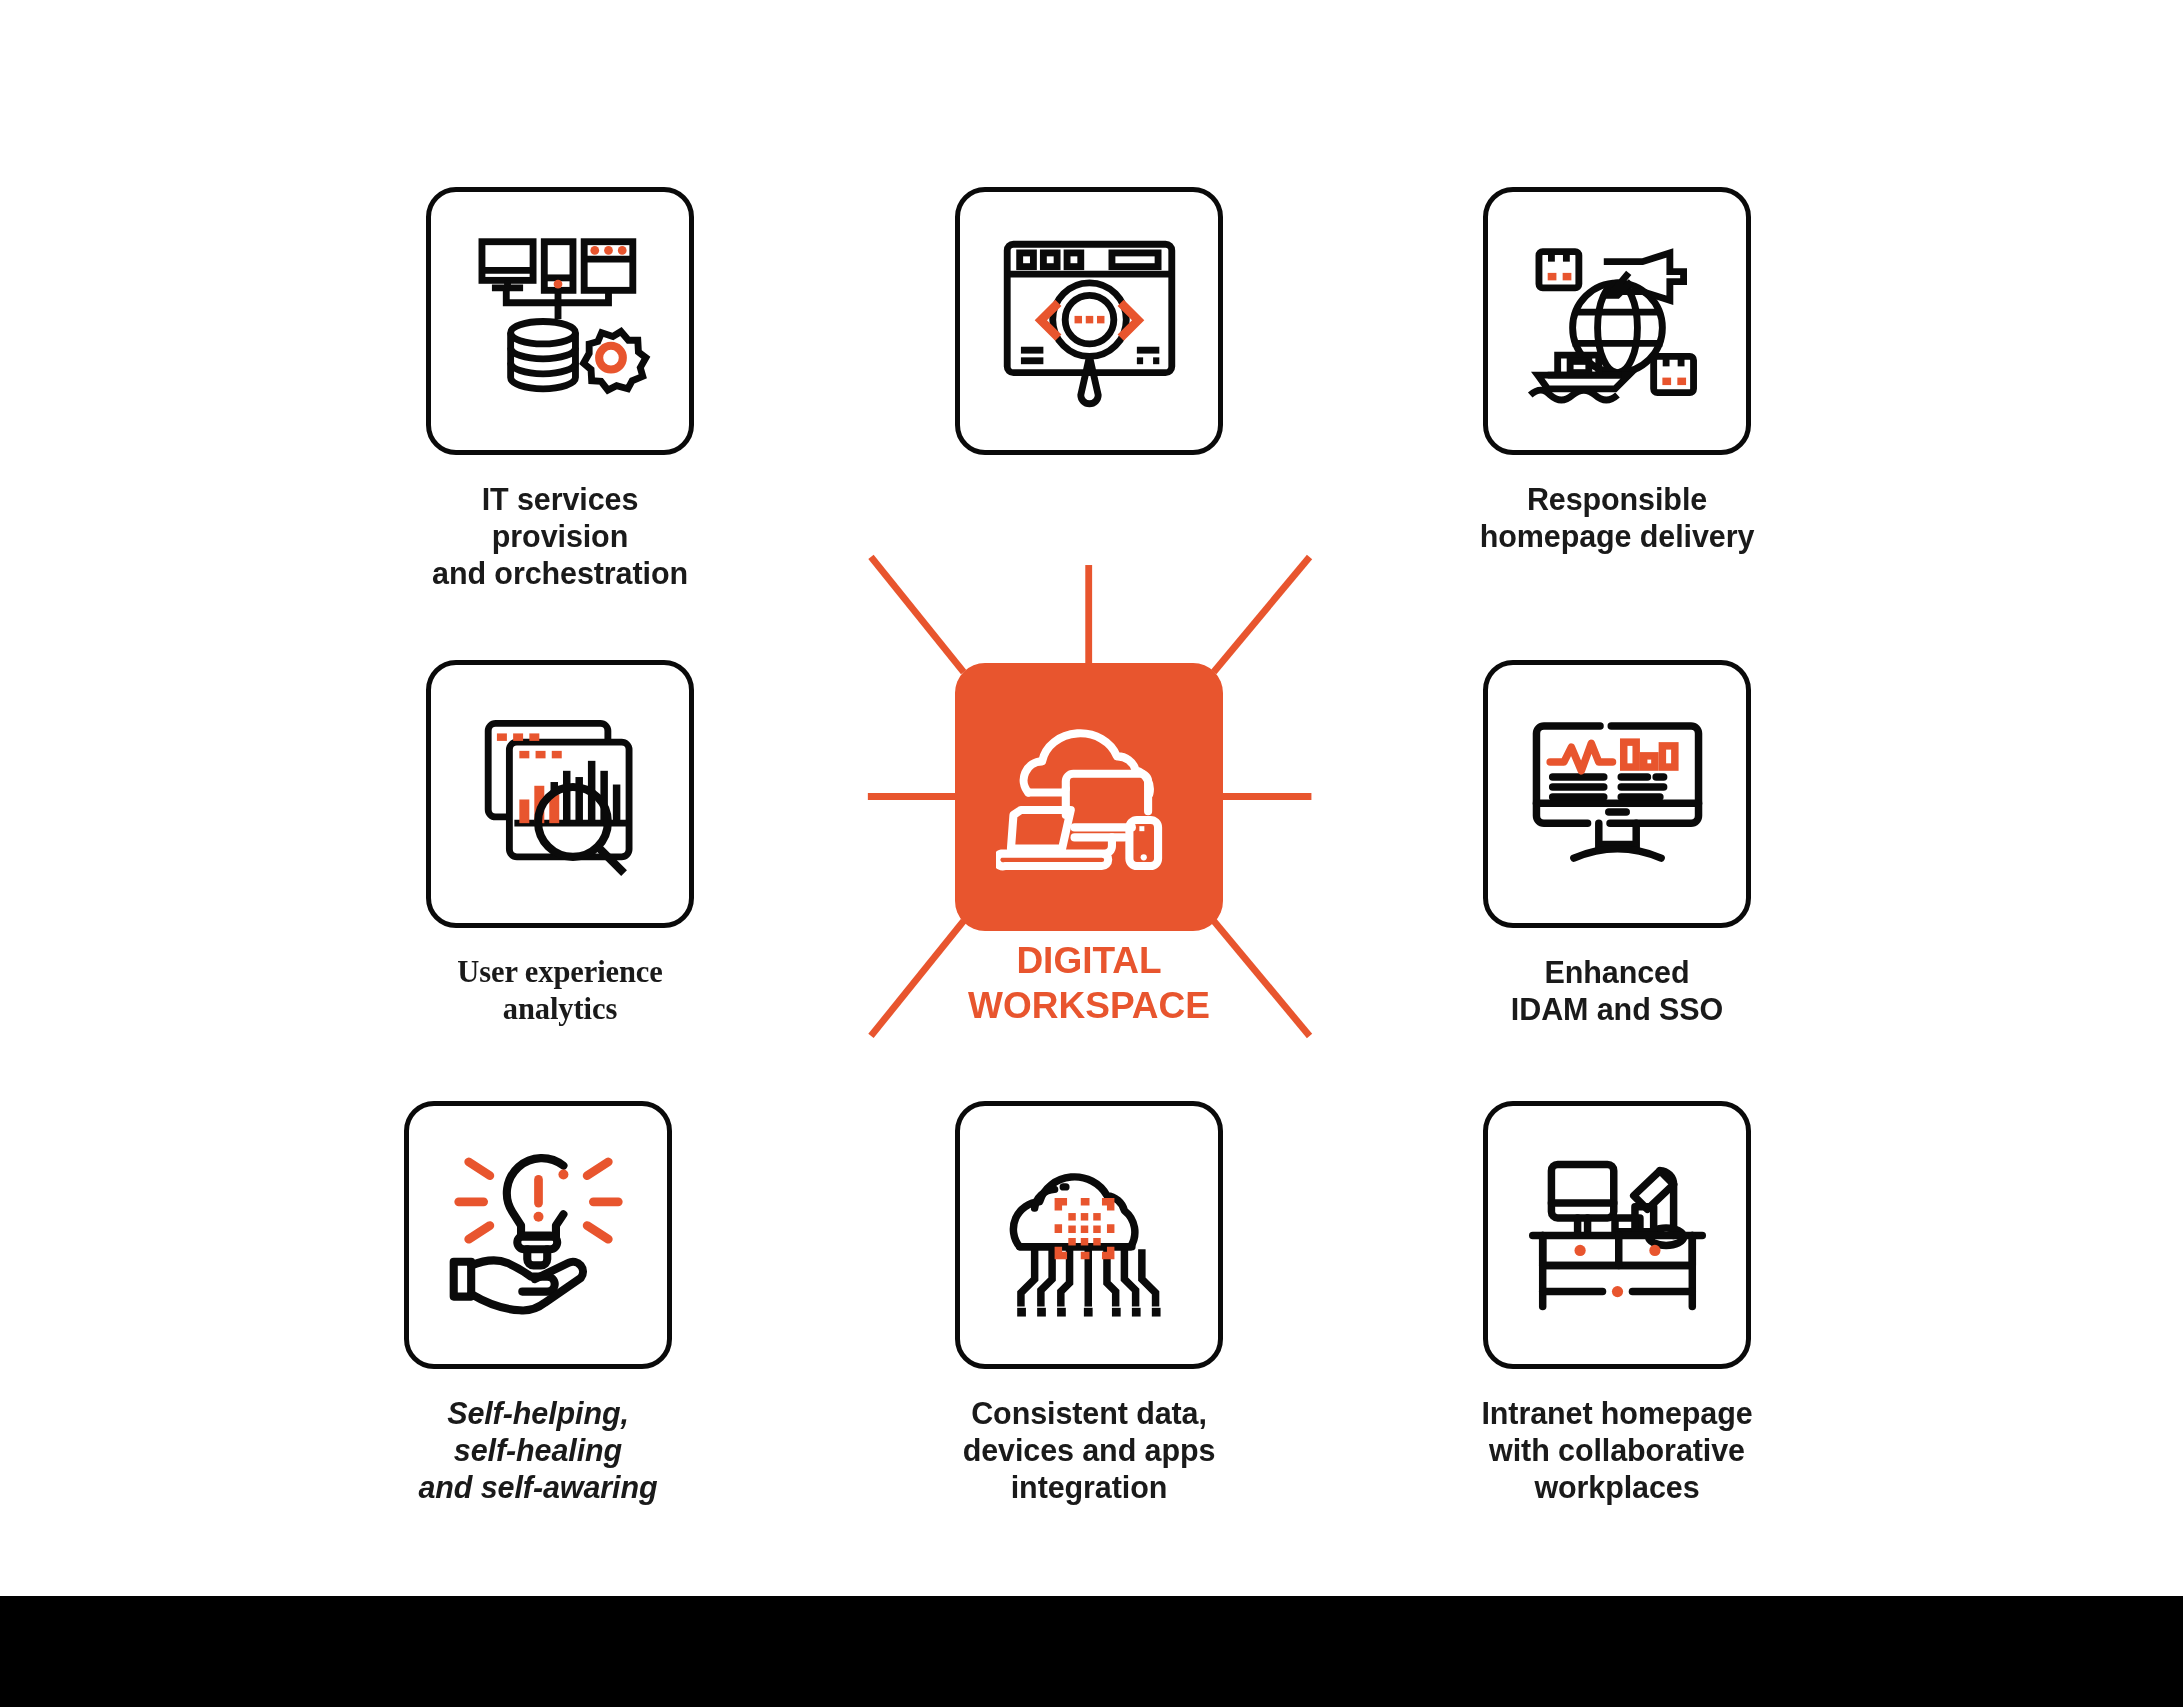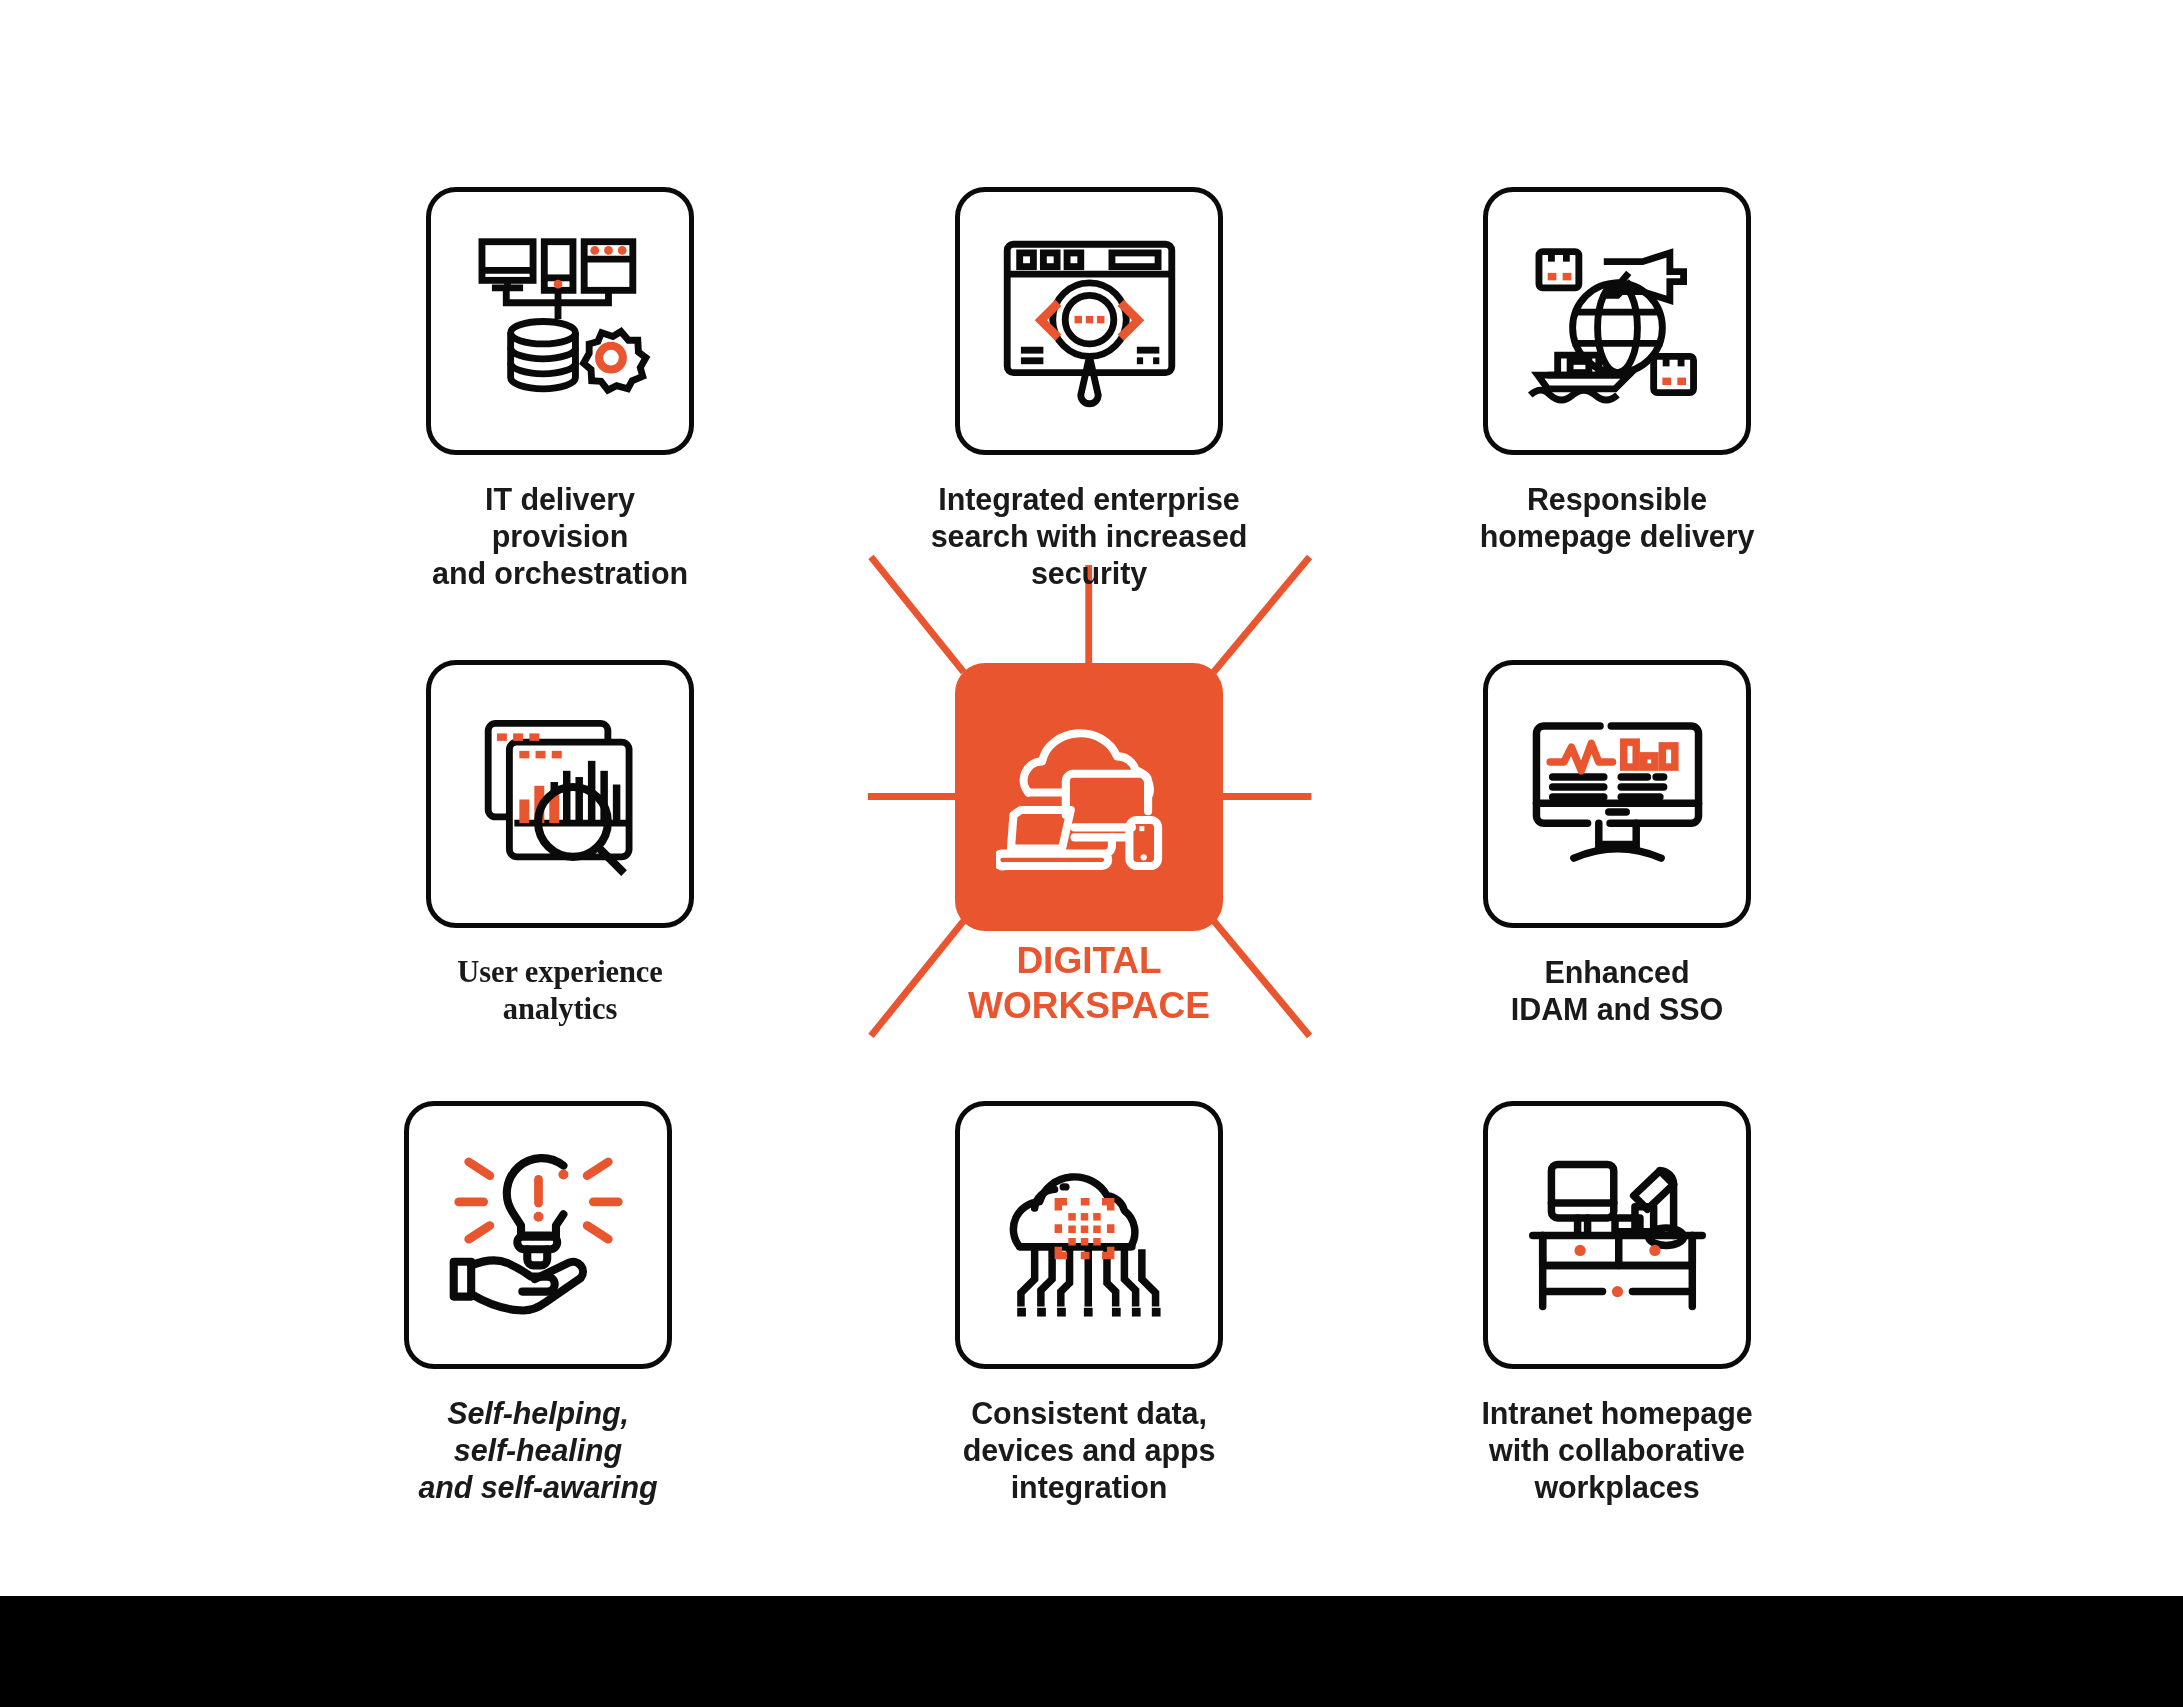--- a/index.html
+++ b/index.html
@@ -151,21 +151,21 @@
 
           <path d="M196 186 l14 -4 l6 -14 l18 6 l13 -8 l12 14 l15 0 l1 19 l12 9 l-9 16 l4 14 l-17 7 l-7 13 l-18 -5 l-14 7 l-11 -14 l-15 -1 l-1 -18 l-12 -10 l9 -16 z"></path>
         </g>
         <circle cx="146" cy="90" r="7" fill="#e8552e"></circle>
         <circle cx="205" cy="36" r="7" fill="#e8552e"></circle>
         <circle cx="227" cy="36" r="7" fill="#e8552e"></circle>
         <circle cx="249" cy="36" r="7" fill="#e8552e"></circle>
         <circle cx="231" cy="208" r="19" fill="none" stroke="#e8552e" stroke-width="13"></circle>
       </svg>
     </div>
-    <div class="cell-label">IT delivery
+    <div class="cell-label">IT services
 provision
 and orchestration</div>
   </div>
 
   <div class="cell" style="left:915px; top:187px;">
     <div class="tile">
       <svg width="187" height="187" viewBox="0 0 300 300">
         <g fill="none" stroke="#0a0a0a" stroke-width="11">
           <rect x="18" y="26" width="264" height="206" rx="10"></rect>
           <line x1="18" y1="74" x2="282" y2="74"></line>
@@ -188,23 +188,20 @@
           <polyline points="100,120 72,148 100,176"></polyline>
           <polyline points="200,120 228,148 200,176"></polyline>
         </g>
         <g fill="#e8552e">
           <rect x="126" y="141" width="12" height="12"></rect>
           <rect x="144" y="141" width="12" height="12"></rect>
           <rect x="162" y="141" width="12" height="12"></rect>
         </g>
       </svg>
     </div>
-    <div class="cell-label">Integrated enterprise
-search with increased
-security</div>
   </div>
 
   <div class="cell" style="left:1443px; top:187px;">
     <div class="tile">
       <svg width="187" height="187" viewBox="0 0 300 300">
         <g fill="none" stroke="#0a0a0a" stroke-width="11">
 
           <circle cx="150" cy="160" r="72"></circle>
           <ellipse cx="150" cy="160" rx="32" ry="72"></ellipse>
           <line x1="80" y1="135" x2="220" y2="135"></line>

